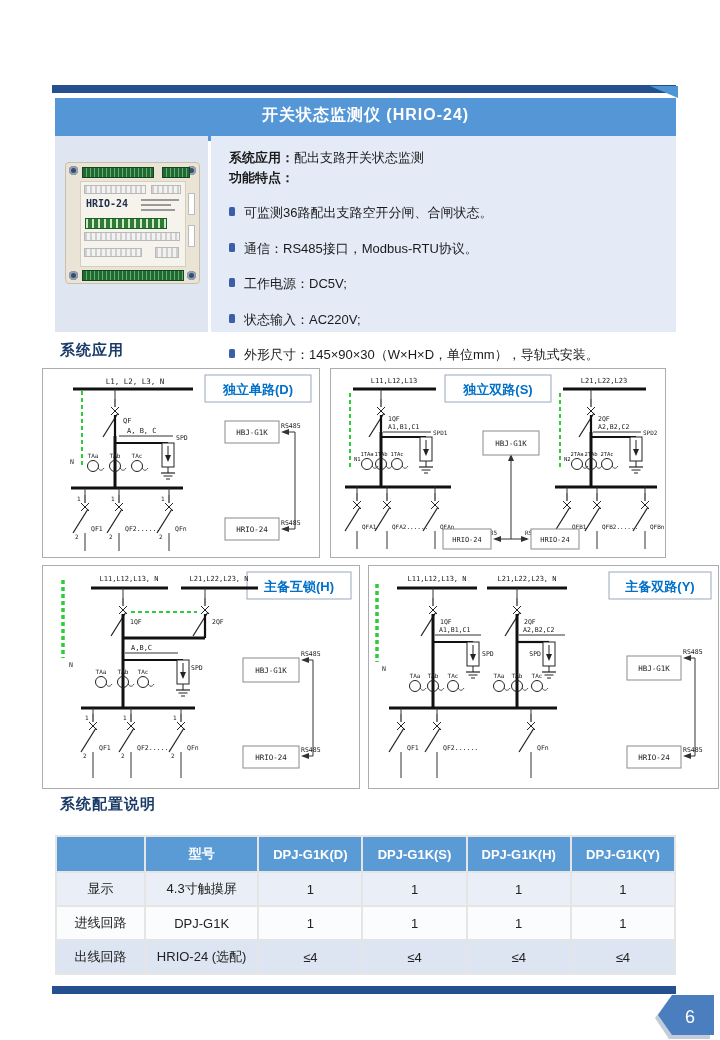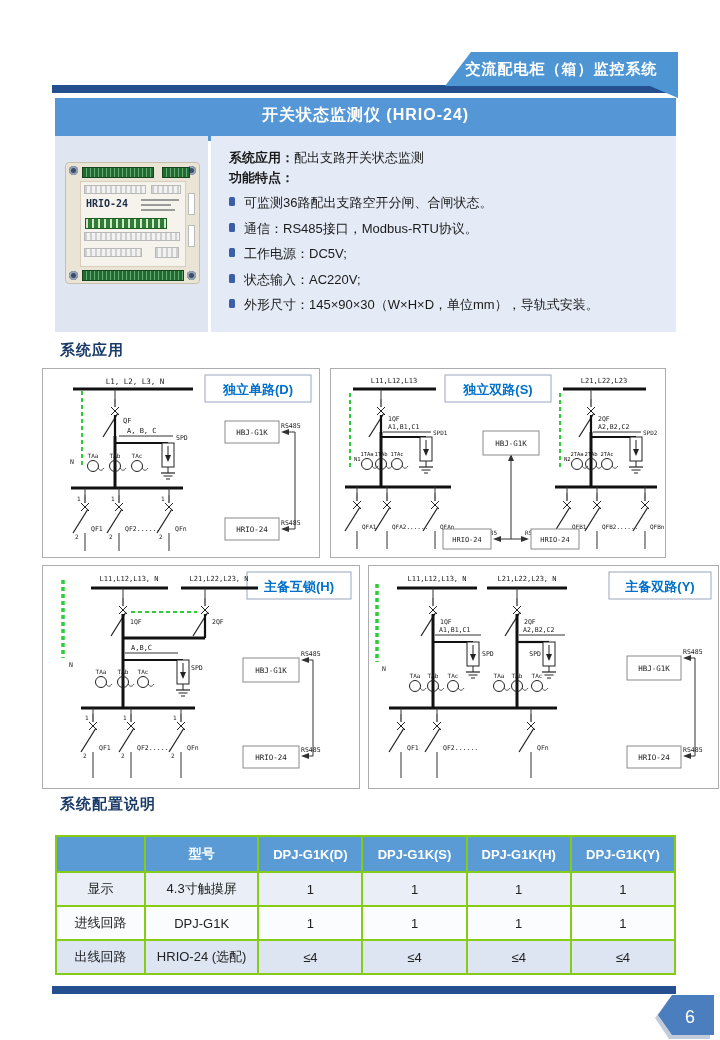--- a/index.html
+++ b/index.html
@@ -17,21 +17,21 @@
   
   .title-bar{position:absolute;left:55px;top:98px;width:621px;height:43px;background:#5496D6;
       color:#fff;font-weight:bold;font-size:16px;text-align:center;line-height:33px;letter-spacing:1px;}
 
   
   .product-panel{position:absolute;left:55px;top:136px;width:621px;height:196px;display:flex;gap:3px;}
   .product-left{width:153px;background:#DFE5F1;position:relative;flex-shrink:0;}
   .product-right{flex:1;background:#E4EBF7;padding:12px 14px 8px 18px;font-size:13px;line-height:1.5;}
   .pline{margin:0 0;}
   .pbold{font-weight:bold;}
-  .bullet-row{display:flex;gap:9px;margin:6px 0;align-items:flex-start;}
+  .bullet-row{display:flex;gap:9px;margin:16px 0;align-items:flex-start;}
   .bullet{width:6px;height:9px;background:#3B5EA8;border-radius:1.5px;margin-top:4px;flex-shrink:0;}
 
   
   .device{position:absolute;left:10px;top:26px;width:133px;height:120px;background:#E9E4D6;
       border:1px solid #C8C0AC;border-radius:4px;}
   .screw{position:absolute;width:9px;height:9px;border-radius:50%;background:#3A4C66;
       box-shadow:inset 0 0 0 2px #93A2B6;}
   .term{position:absolute;height:9px;background:repeating-linear-gradient(90deg,#1E6B30 0 3px,#6AA878 3px 4px);border:1px solid #14451F;}
   .face{position:absolute;left:14px;top:18px;width:104px;height:84px;background:#F5F3EC;border:1px solid #D5CEBC;}
   .strip{position:absolute;height:7px;background:repeating-linear-gradient(90deg,#cfcfcf 0 2px,#f2f2f2 2px 5px);border:1px solid #b9b9b9;}
@@ -57,21 +57,21 @@
   .w2{stroke:#111;stroke-width:2.2;}
   .w1{stroke:#333;stroke-width:1;}
   .gdash{stroke:#2FCB3A;stroke-width:2;stroke-dasharray:4 3;fill:none;}
   .gdash3{stroke:#2FCB3A;stroke-width:3.5;stroke-dasharray:4 3;fill:none;}
   .dbox{fill:#fff;stroke:#8a8a8a;stroke-width:1;}
   .tbox{fill:#fff;stroke:#9aa7c0;stroke-width:1;}
   .arr{fill:#333;}
 
   
   .cfg-table{position:absolute;left:55px;top:835px;width:621px;border-collapse:separate;border-spacing:2px;
-      background:#84cc16;table-layout:fixed;font-size:13px;}
+      background:#e5e5e5;table-layout:fixed;font-size:13px;}
   .cfg-table th{background:#5B9BD5;color:#fff;font-weight:bold;height:32px;text-align:center;}
   .cfg-table td{height:30px;text-align:center;color:#222;}
   .cfg-table tr.r1 td{background:#EAEEF6;}
   .cfg-table tr.r2 td{background:#FBFCFE;}
   .cfg-table tr.r3 td{background:#DDE5F2;}
 
   
   .footer-bar{position:absolute;left:52px;top:986px;width:624px;height:8px;background:#24508F;}
   .page-tag{position:absolute;left:652px;top:995px;}
 </style>
@@ -98,21 +98,20 @@
       <line x1="-7" y1="30" x2="7" y2="30" stroke="#222" stroke-width="1.2"></line>
       <line x1="-4.5" y1="33" x2="4.5" y2="33" stroke="#222" stroke-width="1"></line>
       <line x1="-2" y1="36" x2="2" y2="36" stroke="#222" stroke-width="1"></line>
     </g>
   </defs>
 </svg>
 
 <div class="page">
 
   <div class="header-bar"></div>
-  <div class="header-tab">交流配电柜（箱）监控系统</div>
   <div class="header-tab-tail"></div>
 
   <div class="title-bar">开关状态监测仪 (HRIO-24)</div>
 
   <div class="product-panel">
     <div class="product-left">
       <div class="device">
         <div class="screw" style="left:3px;top:3px;"></div>
         <div class="screw" style="right:3px;top:3px;"></div>
         <div class="screw" style="left:3px;bottom:3px;"></div>

